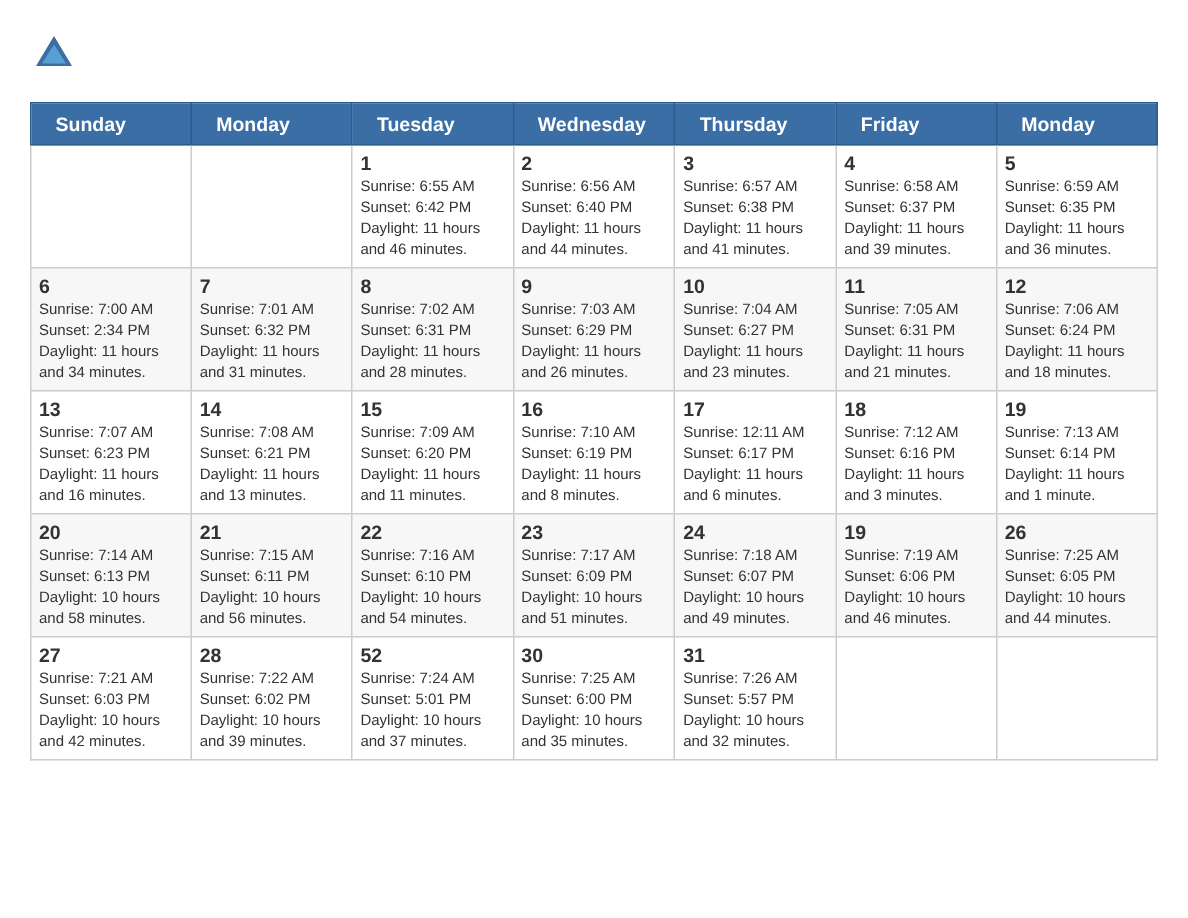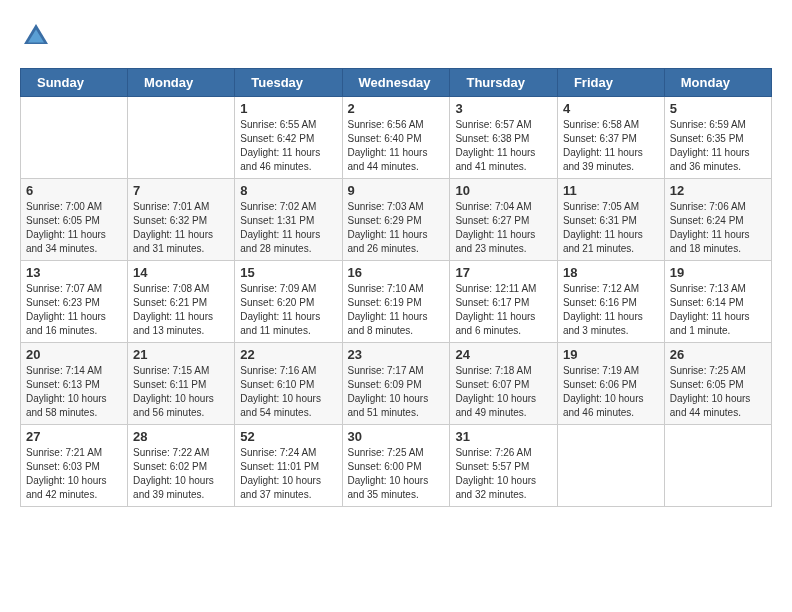--- a/index.html
+++ b/index.html
@@ -153,33 +153,33 @@
           <span class="day-num">5</span>
           <div class="day-detail">Sunrise: 6:59 AM
 Sunset: 6:35 PM
 Daylight: 11 hours and 36 minutes.</div>
         </td>
       </tr>
       <tr>
         <td>
           <span class="day-num">6</span>
           <div class="day-detail">Sunrise: 7:00 AM
-Sunset: 6:05 PM
+Sunset: 2:34 PM
 Daylight: 11 hours and 34 minutes.</div>
         </td>
         <td>
           <span class="day-num">7</span>
           <div class="day-detail">Sunrise: 7:01 AM
 Sunset: 6:32 PM
 Daylight: 11 hours and 31 minutes.</div>
         </td>
         <td>
           <span class="day-num">8</span>
           <div class="day-detail">Sunrise: 7:02 AM
-Sunset: 1:31 PM
+Sunset: 6:31 PM
 Daylight: 11 hours and 28 minutes.</div>
         </td>
         <td>
           <span class="day-num">9</span>
           <div class="day-detail">Sunrise: 7:03 AM
 Sunset: 6:29 PM
 Daylight: 11 hours and 26 minutes.</div>
         </td>
         <td>
           <span class="day-num">10</span>
@@ -297,21 +297,21 @@
         </td>
         <td>
           <span class="day-num">28</span>
           <div class="day-detail">Sunrise: 7:22 AM
 Sunset: 6:02 PM
 Daylight: 10 hours and 39 minutes.</div>
         </td>
         <td>
           <span class="day-num">52</span>
           <div class="day-detail">Sunrise: 7:24 AM
-Sunset: 11:01 PM
+Sunset: 5:01 PM
 Daylight: 10 hours and 37 minutes.</div>
         </td>
         <td>
           <span class="day-num">30</span>
           <div class="day-detail">Sunrise: 7:25 AM
 Sunset: 6:00 PM
 Daylight: 10 hours and 35 minutes.</div>
         </td>
         <td>
           <span class="day-num">31</span>

